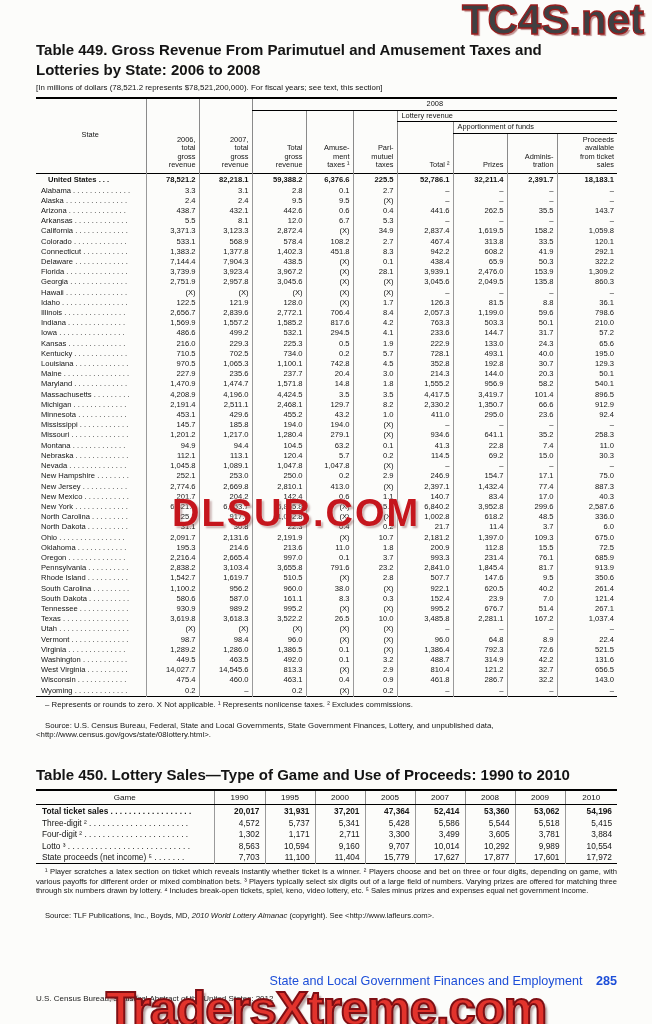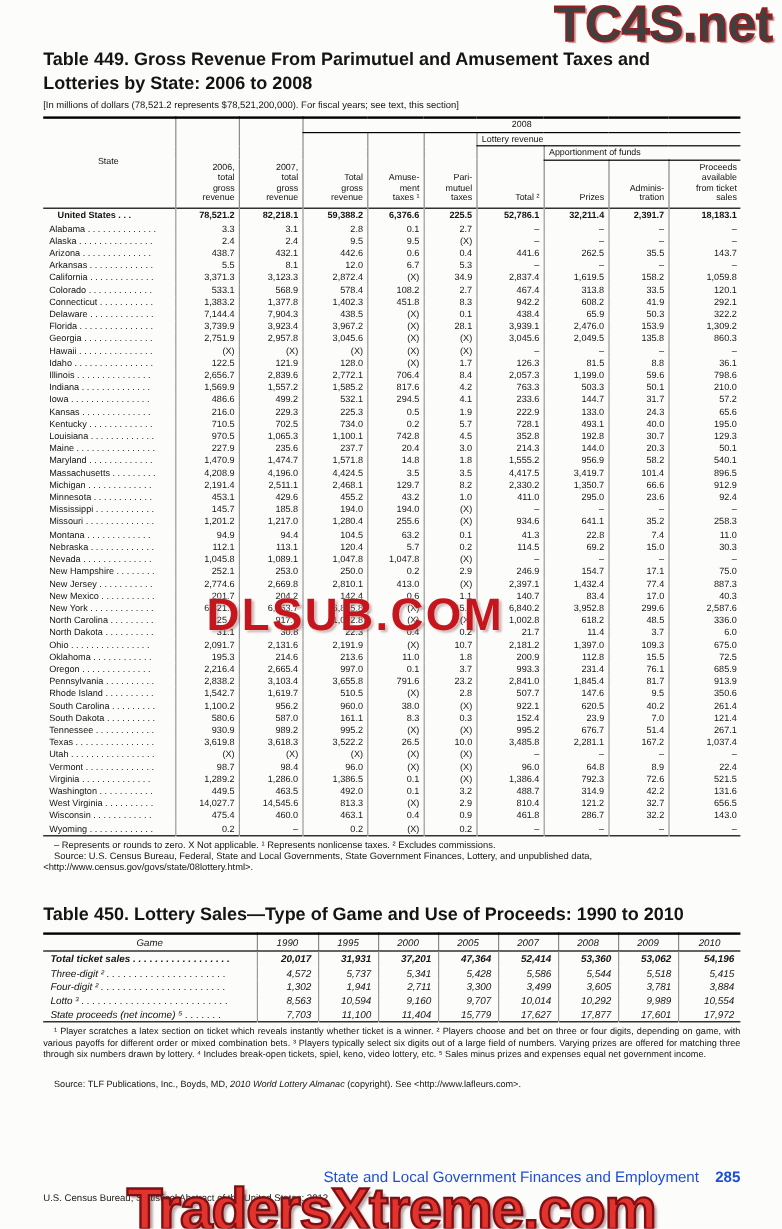--- a/index.html
+++ b/index.html
@@ -21,25 +21,25 @@
   .t449 th.span-c{text-align:center;vertical-align:bottom;border-bottom:1px solid #000;padding:1px 2px;}
   .t449 th.span-l{text-align:left;vertical-align:bottom;border-bottom:1px solid #000;padding:1px 2px 1px 4px;}
   .t449 td{text-align:right;white-space:nowrap;overflow:hidden;line-height:10.2px;
            padding:0 3px 0 2px;border-left:1px solid #9a9a9a;}
   .t449 td:first-child{text-align:left;border-left:none;padding-left:5px;}
   .t449 tbody tr:first-child td{border-top:1px solid #000;font-weight:bold;line-height:12px;}
   .t449 tbody tr:first-child td:first-child{padding-left:12px;}
 
   
   .fn{font-size:7.8px;line-height:1.18;margin-top:3px;text-indent:9px;}
-  .fn.nosp{margin-top:0;}
+  .fn.nosp{margin-top:12px;}
 
   
   .t450-title{margin-top:26px;}
-  .t450{width:581px;table-layout:fixed;border-top:2px solid #000;border-bottom:1px solid #000;font-size:8.3px;font-style:italic;}
+  .t450{width:581px;table-layout:fixed;border-top:2px solid #000;border-bottom:1px solid #000;font-size:8.3px;}
   .t450 th{font-weight:normal;font-size:8.1px;text-align:center;border-left:1px solid #8a8a8a;
            border-bottom:1px solid #000;padding:2px 3px;}
   .t450 th.first{border-left:none;text-align:center;}
   .t450 td{text-align:right;white-space:nowrap;overflow:hidden;line-height:11.4px;
            padding:0 5px 0 2px;border-left:1px solid #9a9a9a;}
   .t450 td:first-child{text-align:left;border-left:none;padding-left:6px;}
   .t450 tbody tr:first-child td{font-weight:bold;line-height:13px;}
   .fn450{font-size:7.6px;line-height:1.22;margin-top:3px;text-indent:9px;text-align:justify;}
   .fn450.src{text-align:left;margin-top:16px;}
 
@@ -419,21 +419,21 @@
             <td>–</td>
             <td>–</td>
             <td>–</td>
             <td>–</td>
           </tr>
           <tr>
             <td>Missouri . . . . . . . . . . . . . .</td>
             <td>1,201.2</td>
             <td>1,217.0</td>
             <td>1,280.4</td>
-            <td>255.6</td>
+            <td>279.1</td>
             <td>(X)</td>
             <td>934.6</td>
             <td>641.1</td>
             <td>35.2</td>
             <td>258.3</td>
           </tr>
           <tr>
             <td>Montana . . . . . . . . . . . . .</td>
             <td>94.9</td>
             <td>94.4</td>
@@ -785,21 +785,21 @@
             <td>5,341</td>
             <td>5,428</td>
             <td>5,586</td>
             <td>5,544</td>
             <td>5,518</td>
             <td>5,415</td>
           </tr>
           <tr>
             <td>Four-digit ² . . . . . . . . . . . . . . . . . . . . . . .</td>
             <td>1,302</td>
-            <td>1,941</td>
+            <td>1,171</td>
             <td>2,711</td>
             <td>3,300</td>
             <td>3,499</td>
             <td>3,605</td>
             <td>3,781</td>
             <td>3,884</td>
           </tr>
           <tr>
             <td>Lotto ³ . . . . . . . . . . . . . . . . . . . . . . . . . . .</td>
             <td>8,563</td>

